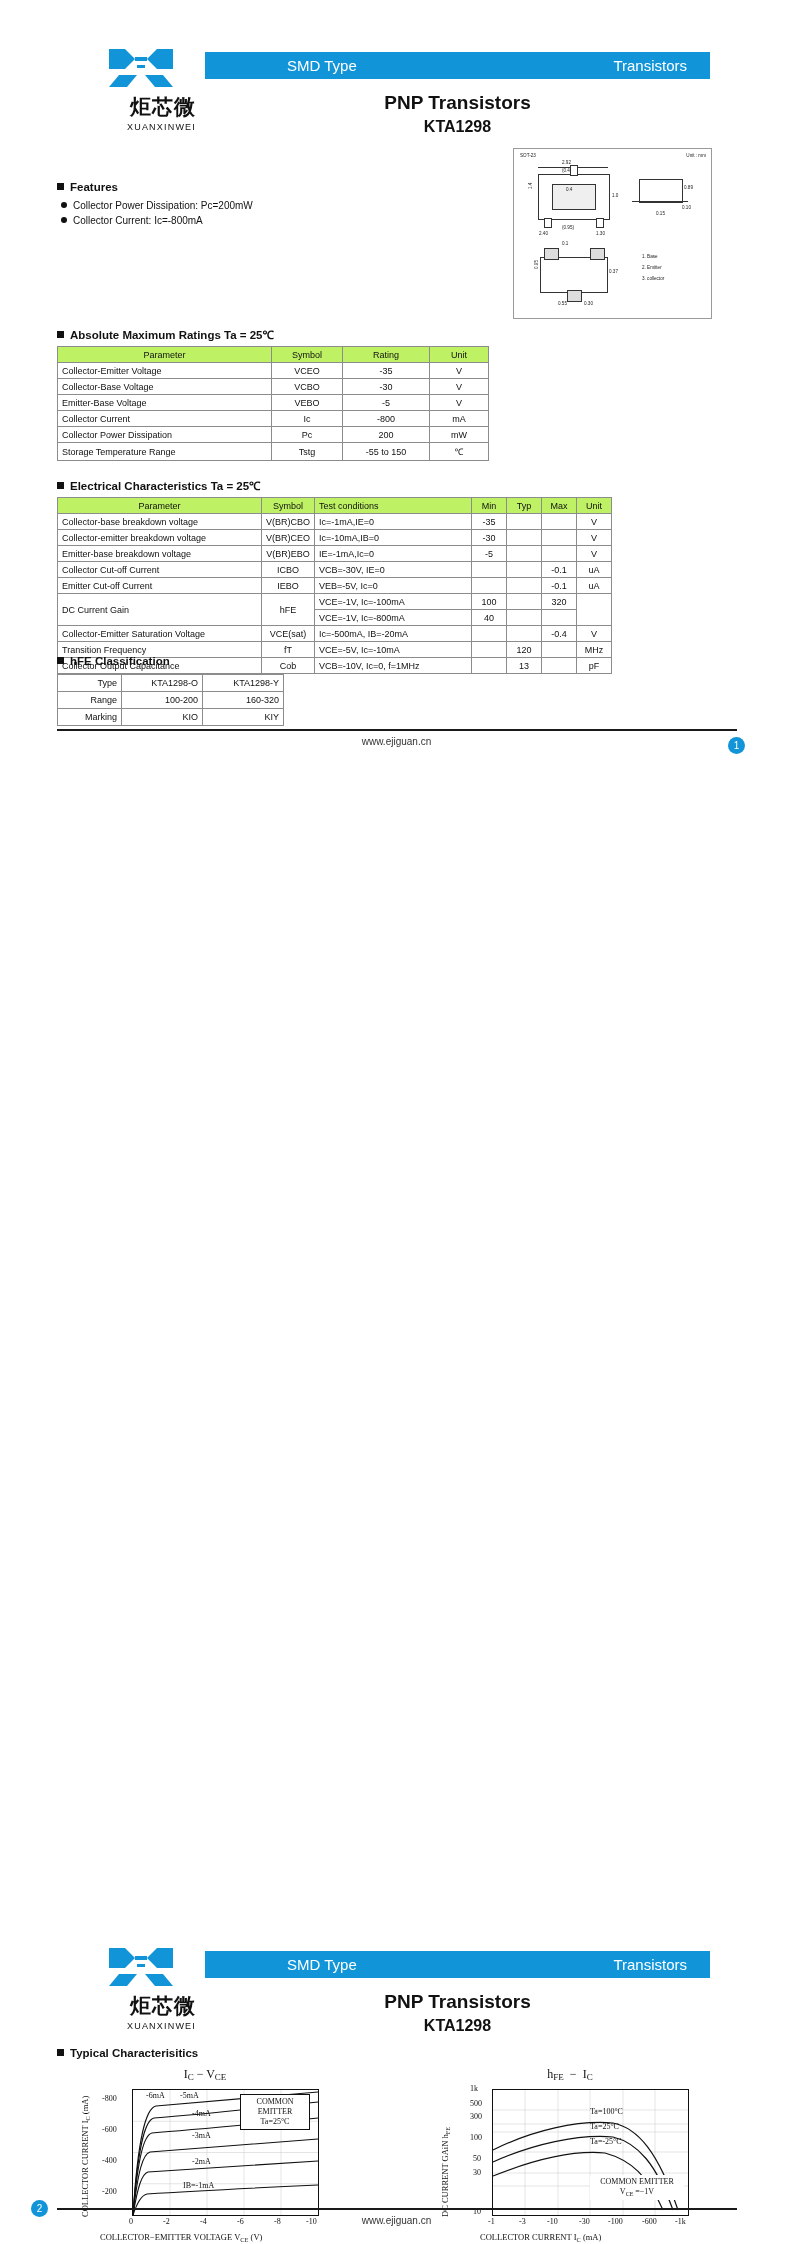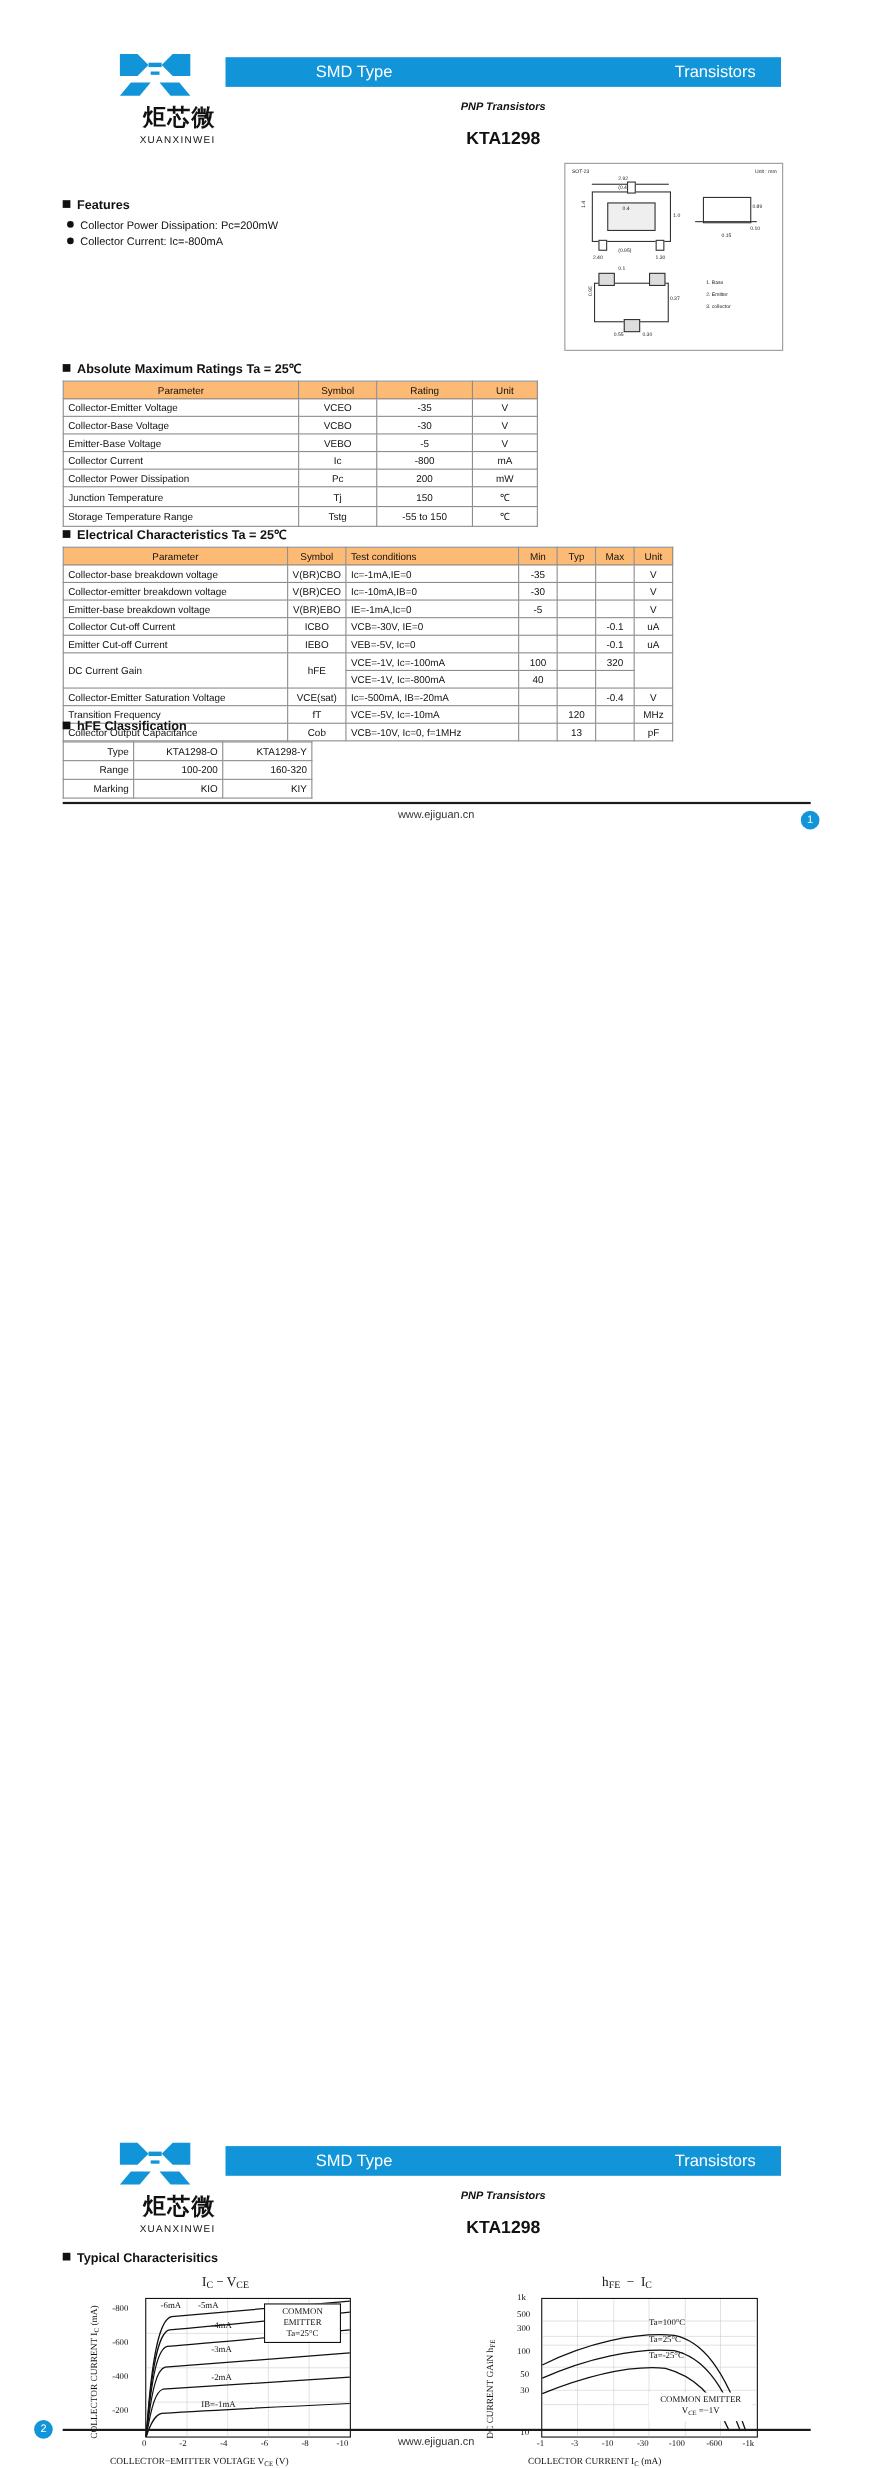--- a/index.html
+++ b/index.html
@@ -11,21 +11,21 @@
   
   .logo-wrap{position:absolute;left:86px;top:45px;width:110px;text-align:right;}
   .logo-mark{width:72px;height:46px;margin:0 auto;position:relative;}
   .logo-mark svg{display:block;}
   .logo-text{font-family:"Liberation Serif",serif;font-weight:bold;font-size:21px;color:#111;letter-spacing:1px;margin-top:2px;}
   .logo-sub{font-size:9px;color:#111;letter-spacing:1.2px;margin-top:1px;font-family:"Liberation Sans",sans-serif;}
   .blue-bar{position:absolute;left:205px;top:52px;width:505px;height:27px;background:#1295d8;}
   .blue-bar .bt{position:absolute;top:5px;color:#fff;font-size:15px;font-family:"Liberation Sans",sans-serif;}
   .blue-bar .bt.left{left:66px;margin-left:16px;}
   .blue-bar .bt.right{right:23px;}
-  .title1{position:absolute;left:205px;top:92px;width:505px;text-align:center;font-size:10px;font-weight:bold;color:#111;font-style:italic;}
+  .title1{position:absolute;left:205px;top:92px;width:505px;text-align:center;font-size:19px;font-weight:bold;color:#111;}
   .title2{position:absolute;left:205px;top:118px;width:505px;text-align:center;font-size:16px;font-weight:bold;color:#111;}
 
   
   .sq{display:inline-block;width:7px;height:7px;background:#111;margin-right:6px;vertical-align:1px;}
   .dot{display:inline-block;width:6px;height:6px;border-radius:50%;background:#111;margin-right:6px;vertical-align:1px;}
   .sec{position:absolute;font-size:11.5px;color:#111;font-weight:bold;}
   .feat{position:absolute;font-size:10px;color:#111;}
 
   
   .pkg{position:absolute;left:513px;top:148px;width:197px;height:169px;border:1px solid #9a9a9a;background:#fff;}
@@ -47,21 +47,21 @@
   .tbl-el .e0{width:195px;}
   .tbl-el .e1{width:42px;text-align:center;}
   .tbl-el .e2{width:148px;}
   .tbl-el .e3,.tbl-el .e4,.tbl-el .e5{width:26px;text-align:center;}
   .tbl-el .e6{width:26px;text-align:center;}
   .tbl-hfe{position:absolute;left:57px;top:674px;}
   .tbl-hfe td{height:12px;text-align:right;}
   .tbl-hfe .h0{width:55px;}
   .tbl-hfe .h1{width:72px;}
   .tbl-hfe .h2{width:72px;}
-  .hdrrow td{text-align:center;background:#fdba74;}
+  .hdrrow td{text-align:center;background:#bef264;}
 
   
   .footline{position:absolute;left:57px;width:680px;height:2px;background:#1a1a1a;}
   .footurl{position:absolute;width:793px;text-align:center;font-size:10px;color:#333;}
   .pagenum{position:absolute;width:17px;height:17px;border-radius:50%;background:#1295d8;color:#fff;font-size:10px;text-align:center;line-height:17px;}
 
   
   .chart{position:absolute;}
   .chart .ctitle{position:absolute;width:100%;text-align:center;font-family:"Liberation Serif",serif;font-size:12px;color:#111;}
   .gridbox{position:absolute;border:1px solid #111;background:#fff;}
@@ -186,26 +186,20 @@
             <td class="c0">Collector Current</td>
             <td class="c1">Ic</td>
             <td class="c2">-800</td>
             <td class="c3">mA</td>
           </tr>
       <tr>
             <td class="c0">Collector Power Dissipation</td>
             <td class="c1">Pc</td>
             <td class="c2">200</td>
             <td class="c3">mW</td>
-          </tr>
-      <tr>
-            <td class="c0">Junction Temperature</td>
-            <td class="c1">Tj</td>
-            <td class="c2">150</td>
-            <td class="c3">℃</td>
           </tr>
       <tr>
             <td class="c0">Storage Temperature Range</td>
             <td class="c1">Tstg</td>
             <td class="c2">-55 to 150</td>
             <td class="c3">℃</td>
           </tr>
     </tbody>
       </table>
 

